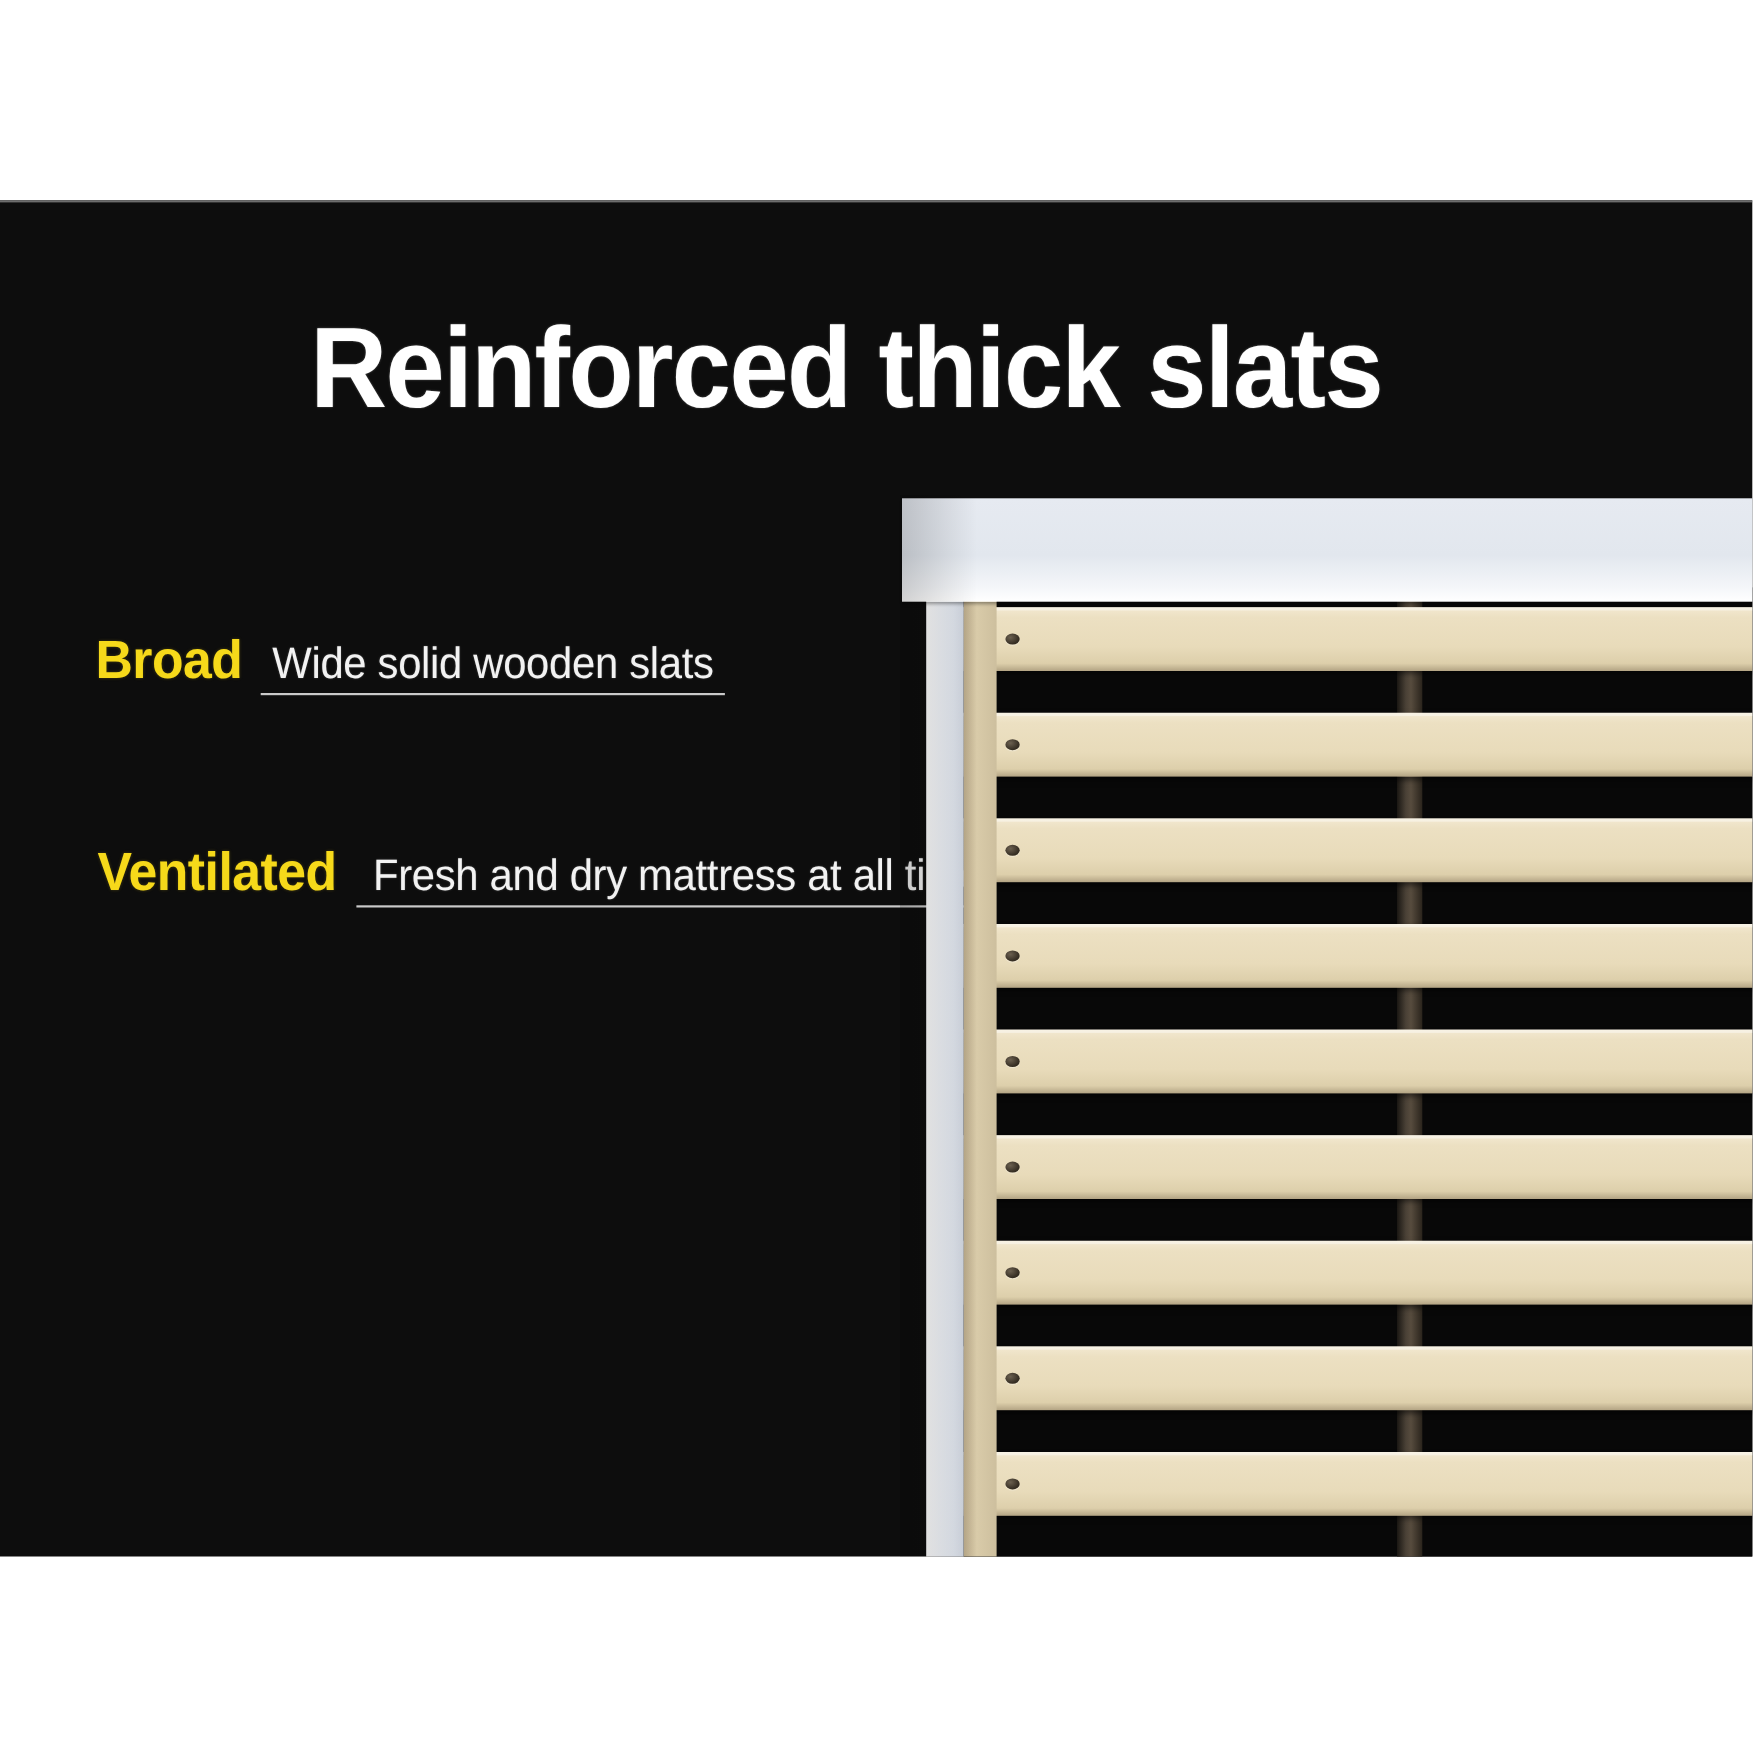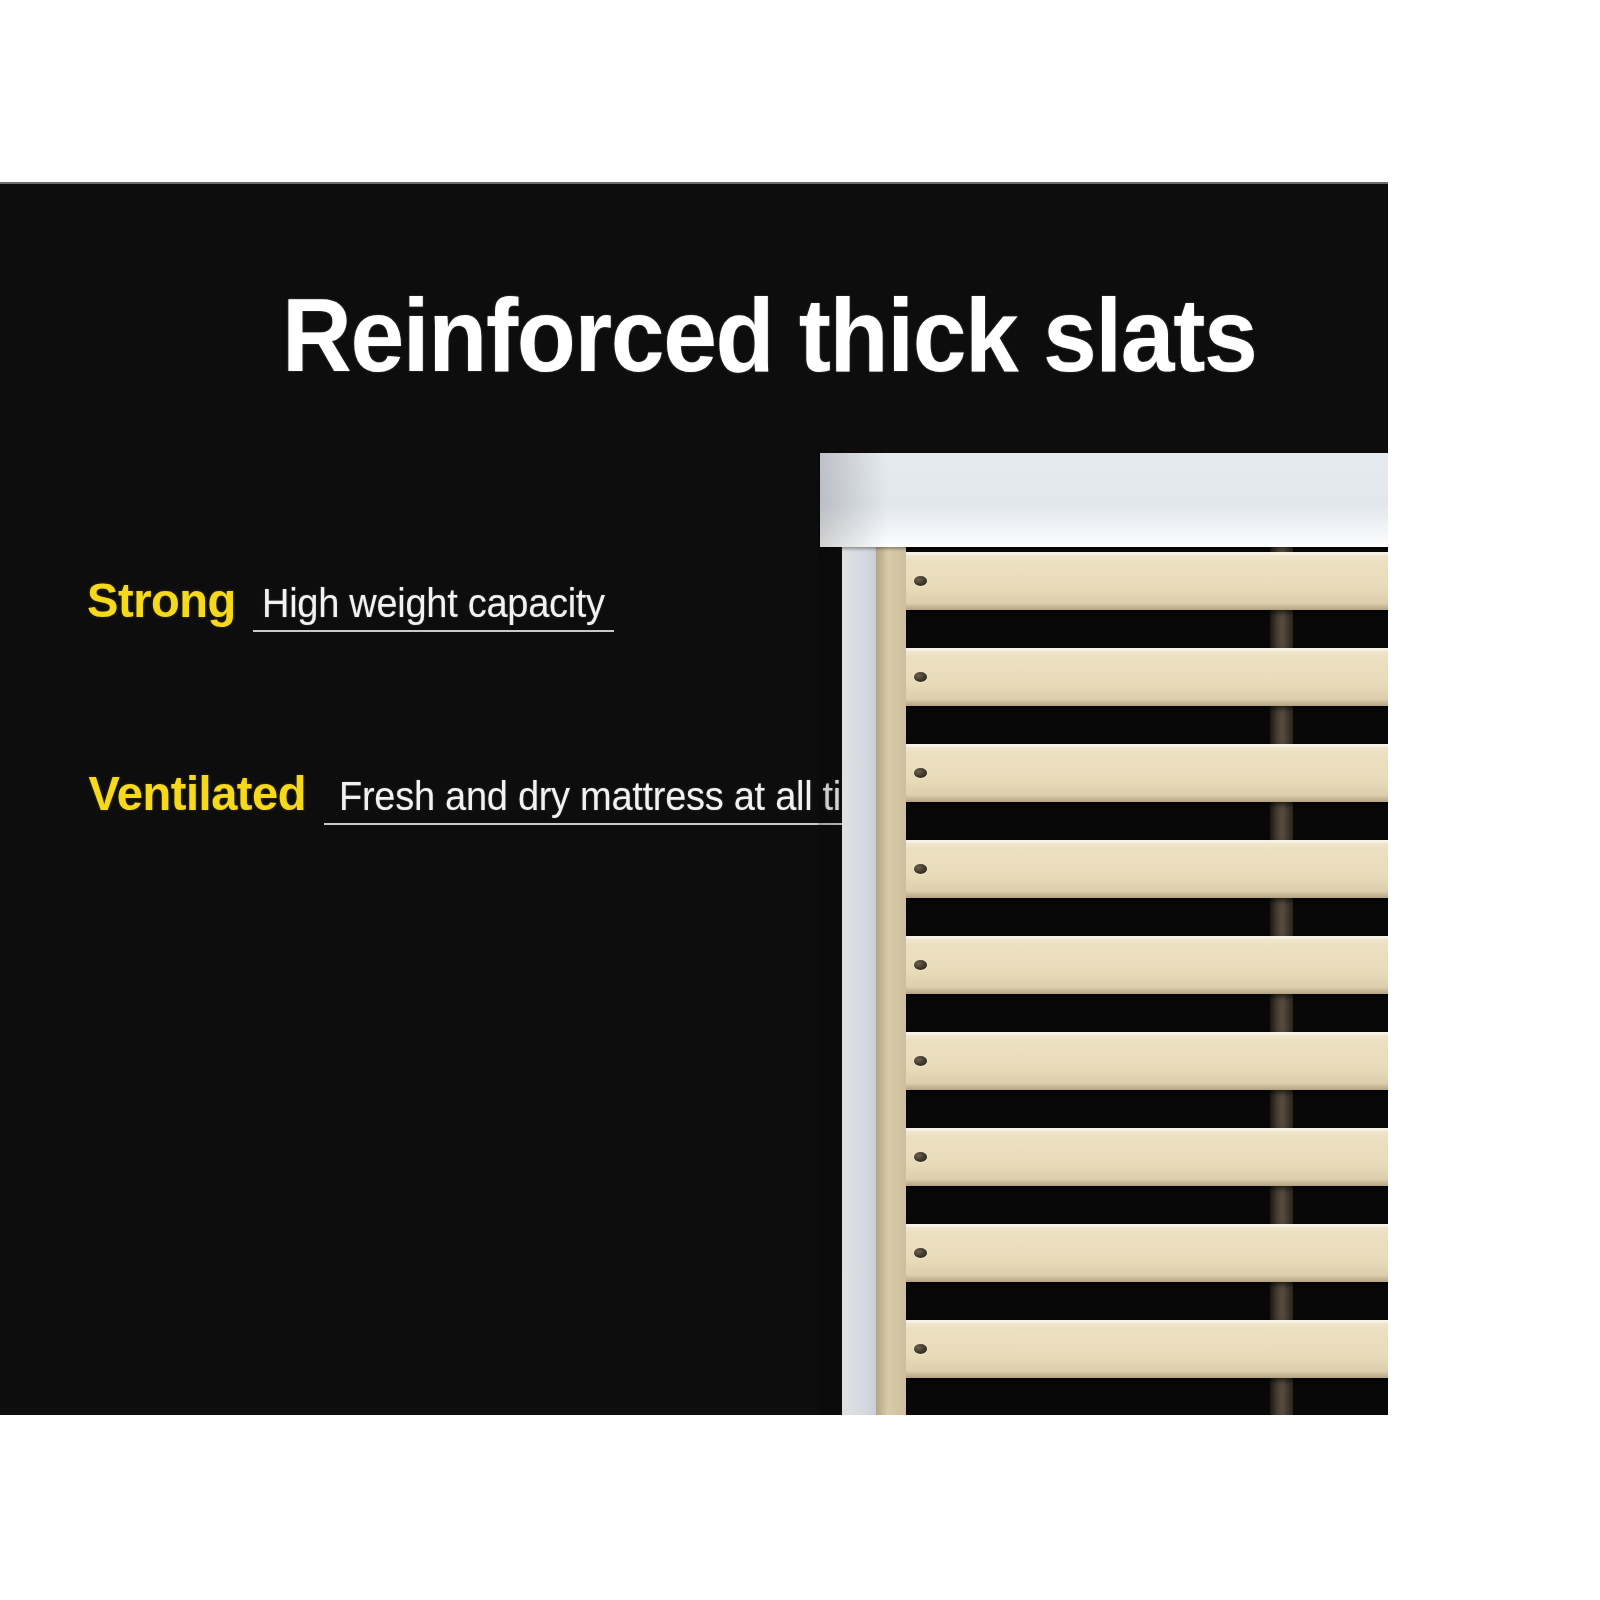--- a/index.html
+++ b/index.html
@@ -19,21 +19,21 @@
     width: 1600px;
     height: 1600px;
     background: #ffffff;
   }
 
   
   #hero-panel {
     position: absolute;
     left: 0;
     top: 182px;
-    width: 1388px;
+    width: 1593px;
     height: 1233px;
     background: #0d0d0d;
     overflow: hidden;
   }
   #hero-panel::after {
     content: "";
     position: absolute;
     left: 0; top: 0; right: 0;
     height: 2px;
     background: #8d8d8d;
@@ -211,28 +211,28 @@
 <body>
 
 <div id="page">
 
   <div id="hero-panel">
 
     <div id="headline">Reinforced thick slats</div>
 
     <div id="feature-list">
 
-
-
       <div class="feature-row">
-        <span class="feature-term">Strong</span>
+        <span class="feature-term">Broad</span>
         <span class="feature-desc-wrap">
-          <span class="feature-desc">High weight capacity</span>
+          <span class="feature-desc">Wide solid wooden slats</span>
         </span>
       </div>
+
+
 
       <div class="feature-row">
         <span class="feature-term">Ventilated</span>
         <span class="feature-desc-wrap">
           <span class="feature-desc">Fresh and dry mattress at all times</span>
         </span>
       </div>
 
     </div>
 

